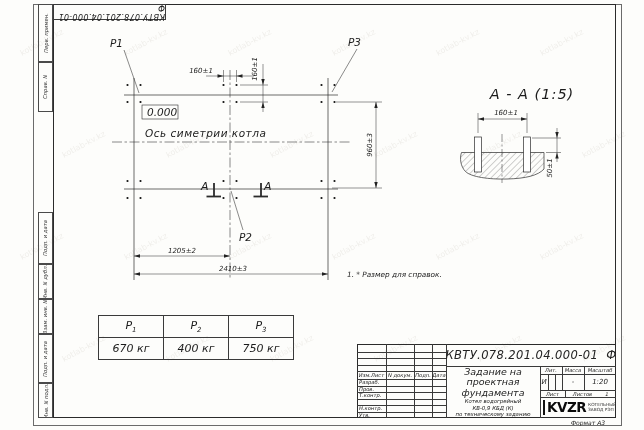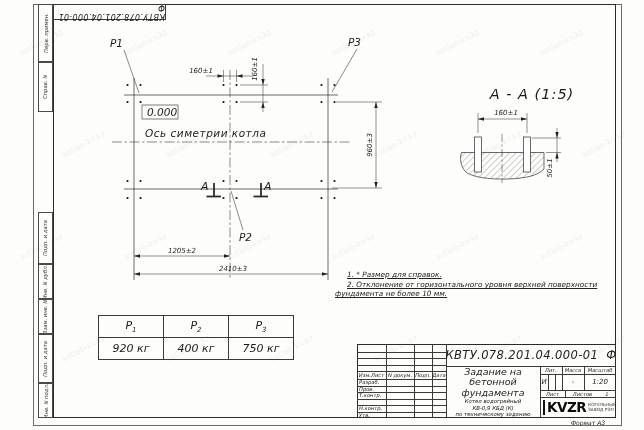--- a/index.html
+++ b/index.html
@@ -10,21 +10,21 @@
   .border-outer{position:absolute;left:33px;top:4px;width:589px;height:422px;border:1px solid #6b6b6b;box-sizing:border-box;}
   .frame{position:absolute;left:53px;top:4px;width:563px;height:414px;border:1.4px solid #2b2b2b;box-sizing:border-box;}
   .sidebox{position:absolute;left:38px;width:15px;border:1px solid #4a4a4a;box-sizing:border-box;
            display:flex;align-items:center;justify-content:center;overflow:hidden;}
   .sidebox span{transform:rotate(-90deg);white-space:nowrap;font-size:5.3px;font-style:italic;color:#333;}
   .topnum{position:absolute;left:53px;top:4px;width:113px;height:16px;border:1px solid #3a3a3a;box-sizing:border-box;
           display:flex;align-items:center;justify-content:center;}
   .topnum span{transform:rotate(180deg);font-size:8px;font-style:italic;letter-spacing:.3px;}
   svg{position:absolute;left:0;top:0;}
   .notes{position:absolute;left:335px;top:270px;width:286px;font-size:7.3px;font-style:italic;line-height:1.25;color:#222;}
-  .notes p{margin:0 0 1px;text-indent:12px;text-decoration:underline;}
+  .notes p{margin:0 0 1px;text-indent:12px;}
   .ltable{position:absolute;left:98px;top:315px;border-collapse:collapse;}
   .ltable td{border:1px solid #3a3a3a;width:64px;height:21px;text-align:center;
              font-size:11px;font-style:italic;padding:0;}
   .ltable sub{font-size:7px;}
   .tb-cell{position:absolute;display:flex;align-items:center;justify-content:center;
            font-size:5.2px;font-style:italic;color:#222;overflow:hidden;white-space:nowrap;}
   .tb-left{justify-content:flex-start;padding-left:2px;box-sizing:border-box;}
   .docnum{font-size:11.5px;font-style:italic;white-space:pre;letter-spacing:.4px;}
   .tb-title{font-size:9.5px;font-style:italic;line-height:1.12;text-align:center;}
   .tb-sub{font-size:5.4px;font-style:italic;line-height:1.18;text-align:center;}
@@ -215,32 +215,31 @@
       <text x="201" y="190" font-size="11">А</text>
       <text x="264" y="190" font-size="11">А</text>
       <text x="532" y="99" font-size="14.5" text-anchor="middle" letter-spacing="1">А - А (1:5)</text>
       <text x="506" y="115" font-size="7" text-anchor="middle">160±1</text>
       <text transform="translate(552,168) rotate(-90)" font-size="7" text-anchor="middle">50±1</text>
     </g>
   </svg>
 
   <div class="notes">
     <p>1. * Размер для справок.</p>
-    <p>2. Отклонение от горизонтального уровня верхней поверхности фундамента не более 10 мм.</p>
   </div>
 
   <table class="ltable">
     <tbody>
         <tr>
       <td><span>P</span><sub>1</sub></td>
       <td><span>P</span><sub>2</sub></td>
       <td><span>P</span><sub>3</sub></td>
     </tr>
     <tr>
-      <td>920 кг</td>
+      <td>670 кг</td>
       <td>400 кг</td>
       <td>750 кг</td>
     </tr>
   </tbody>
     </table>
 
   <div class="abs" style="left:357px;top:344px;width:259px;height:74px;border:1.3px solid #2b2b2b;box-sizing:border-box;"></div>
   <div id="tb-lines">
       <div class="line" style="left: 386px; top: 344px; width: 1px; height: 74px;"></div>
       <div class="line" style="left: 414px; top: 344px; width: 1px; height: 74px;"></div>
@@ -265,21 +264,21 @@
       <div class="line" style="left: 357px; top: 392px; width: 89px; height: 1px;"></div>
       <div class="line" style="left: 357px; top: 398.5px; width: 89px; height: 1px;"></div>
       <div class="line" style="left: 357px; top: 405px; width: 89px; height: 1px;"></div>
       <div class="line" style="left: 357px; top: 411.5px; width: 89px; height: 1px;"></div>
     </div>
 
   <div class="tb-cell docnum" style="left:446px;top:344px;width:170px;height:22px;">КВТУ.078.201.04.000-01  Ф</div>
 
   <div class="tb-cell tb-title" style="left:446px;top:366px;width:94px;height:33px;flex-direction:column;">
     <div>Задание на</div>
-    <div>бетонной</div>
+    <div>проектная</div>
     <div>фундамента</div>
   </div>
   <div class="tb-cell tb-sub" style="left:446px;top:398px;width:94px;height:20px;flex-direction:column;">
     <div>Котел водогрейный</div>
     <div>КВ-0,9 КБД (К)</div>
     <div>по техническому заданию</div>
   </div>
 
   <div class="tb-cell" style="left:357px;top:371px;width:29px;height:8px;">Изм.Лист</div>
   <div class="tb-cell" style="left:386px;top:371px;width:28px;height:8px;">N докум.</div>

